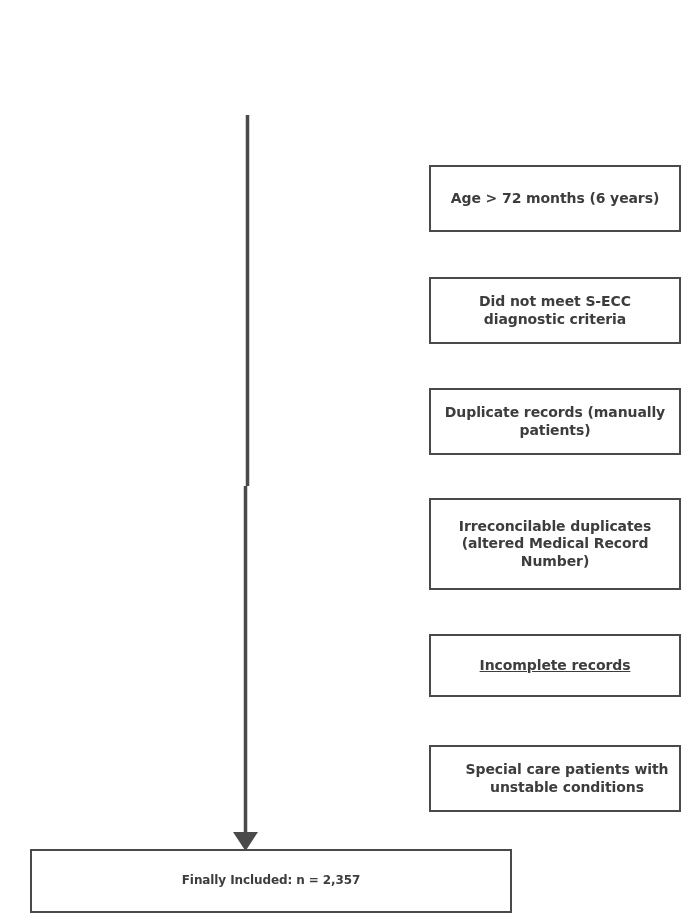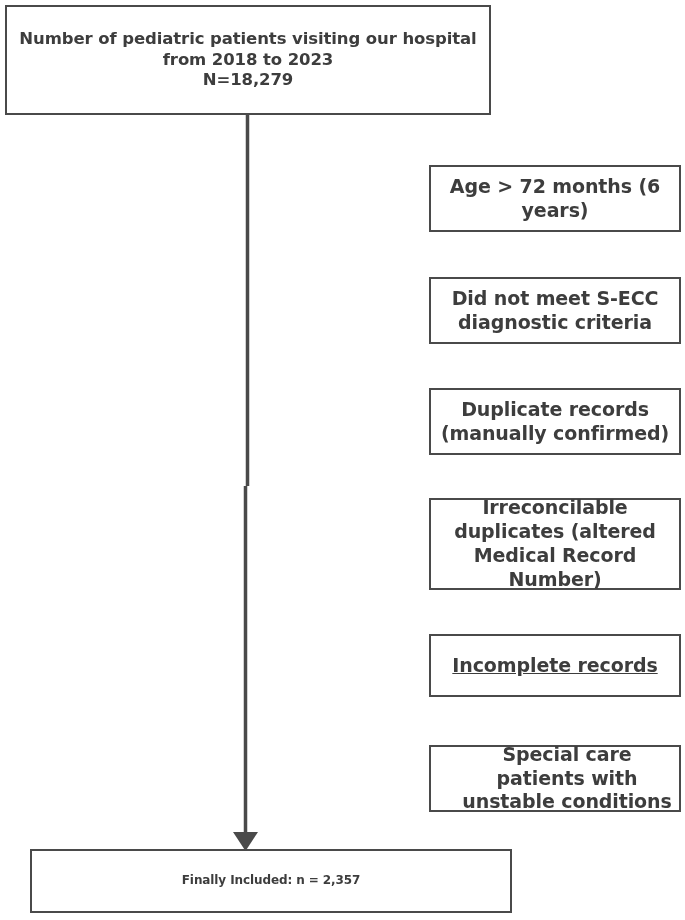--- a/index.html
+++ b/index.html
@@ -47,21 +47,21 @@
     left: 30px;
     top: 849px;
     width: 482px;
     height: 64px;
     font-size: 12px;
   }
   
   .exclusion-box {
     left: 429px;
     width: 252px;
-    font-size: 19px;
+    font-size: 14px;
   }
   
   #connector {
     position: absolute;
     left: 0;
     top: 0;
     width: 685px;
     height: 920px;
     pointer-events: none;
   }
@@ -73,35 +73,31 @@
 
   <svg id="connector" viewBox="0 0 685 920" xmlns="http://www.w3.org/2000/svg">
 
     <line x1="247.5" y1="115" x2="247.5" y2="486" stroke="#4a4a4a" stroke-width="3.5"></line>
 
     <line x1="245.5" y1="486" x2="245.5" y2="838" stroke="#4a4a4a" stroke-width="3.5"></line>
 
     <polygon points="233,832 258,832 245.5,851" fill="#4a4a4a"></polygon>
   </svg>
 
-  <div class="node-box" id="source-box">
-    <span class="node-text">Number of pediatric patients visiting our hospital from 2018 to 2023
-N=18,279</span>
-  </div>
 
   <div class="node-box exclusion-box" style="top:165px; height:67px;">
     <span class="node-text">Age &gt; 72 months (6 years)</span>
   </div>
 
   <div class="node-box exclusion-box" style="top:277px; height:67px;">
     <span class="node-text">Did not meet S-ECC diagnostic criteria</span>
   </div>
 
   <div class="node-box exclusion-box" style="top:388px; height:67px;">
-    <span class="node-text">Duplicate records (manually confirmed)</span>
+    <span class="node-text">Duplicate records (manually patients)</span>
   </div>
 
   <div class="node-box exclusion-box" style="top:498px; height:92px;">
     <span class="node-text">Irreconcilable duplicates (altered Medical Record Number)</span>
   </div>
 
   <div class="node-box exclusion-box" style="top:634px; height:63px;text-decoration:underline;">
     <span class="node-text">Incomplete records</span>
   </div>
 

